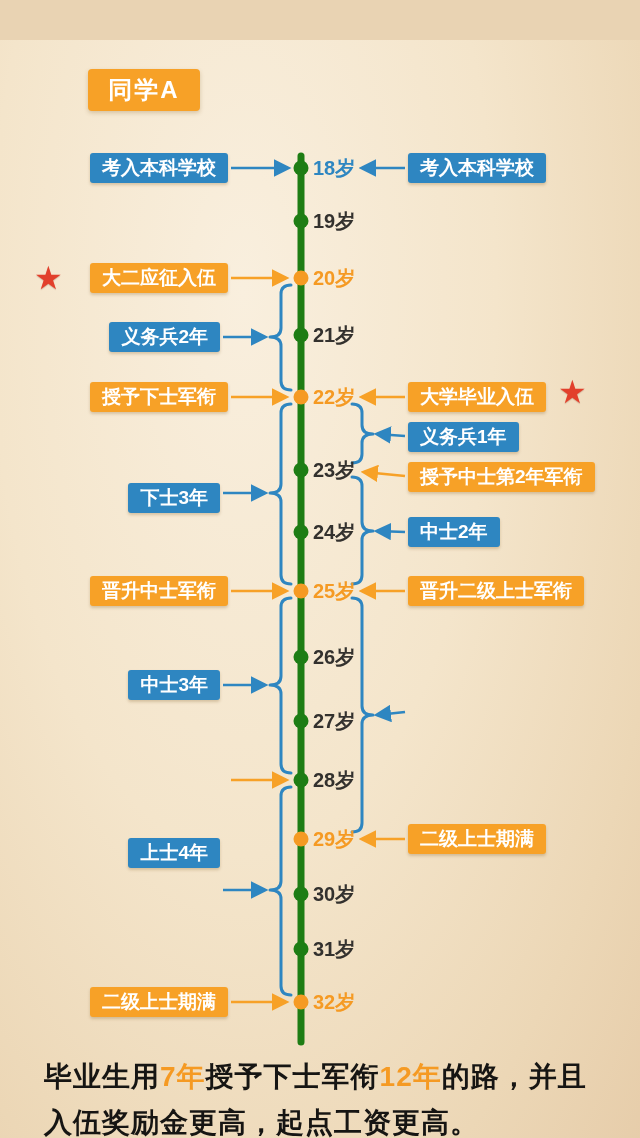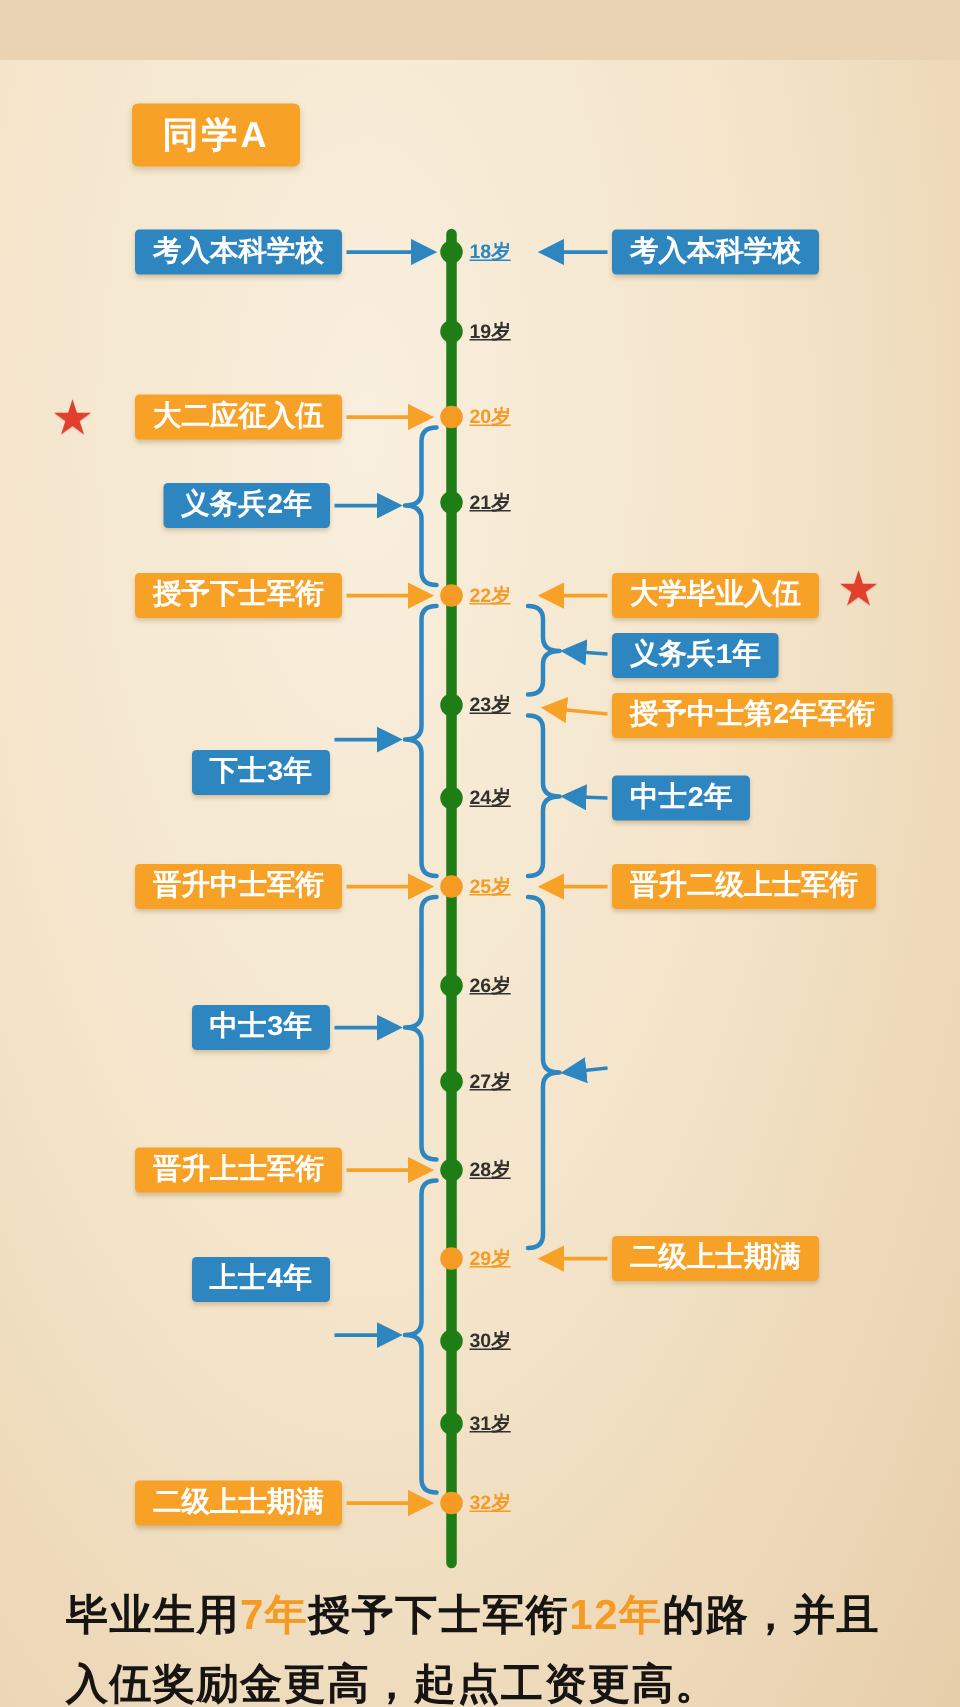--- a/index.html
+++ b/index.html
@@ -35,32 +35,30 @@
   .box {
     position: absolute;
     padding: 4px 12px;
     font-size: 19px;
     font-weight: bold;
     line-height: 22px;
     color: #ffffff;
     border-radius: 3px;
     white-space: nowrap;
     box-shadow: 0 2px 3px rgba(120,80,20,0.25);
-    font-family: Liberation Mono, monospace;
   }
   .box.orange { background: #f7a127; padding-left: 12px; }
   .box.blue   { background: #2e86c1; }
 
   .age {
     position: absolute;
-    font-size: 13px;
+    font-size: 20px;
     font-weight: bold;
     line-height: 26px;
     white-space: nowrap;
-    text-decoration: underline;
   }
   .age.blue   { color: #2e86c1; }
   .age.orange { color: #f59a23; }
   .age.dark   { color: #33312e; }
 
   .star {
     position: absolute;
     font-size: 32px;
     line-height: 1;
     color: #e2402c;
@@ -159,24 +157,23 @@
   <div class="age dark" style="left:313px; top:727px;">28岁</div>
   <div class="age orange" style="left:313px; top:786px;">29岁</div>
   <div class="age dark" style="left:313px; top:841px;">30岁</div>
   <div class="age dark" style="left:313px; top:896px;">31岁</div>
   <div class="age orange" style="left:313px; top:949px;">32岁</div>
 
   <div class="box blue" style="right:412px; top:113px;">考入本科学校</div>
   <div class="box orange" style="right:412px; top:223px;">大二应征入伍</div>
   <div class="box blue" style="right:420px; top:282px;">义务兵2年</div>
   <div class="box orange" style="right:412px; top:342px;">授予下士军衔</div>
-  <div class="box blue" style="right:420px; top:460px;text-align:right;">下士3年</div>
+  <div class="box blue" style="right:420px; top:443px;text-align:right;">下士3年</div>
   <div class="box orange" style="right:412px; top:536px;">晋升中士军衔</div>
   <div class="box blue" style="right:420px; top:630px;">中士3年</div>
-  <div class="box orange" style="right:412px; top:725px;">晋升上士军衔</div>
   <div class="box blue" style="right:420px; top:798px;">上士4年</div>
   <div class="box orange" style="right:412px; top:947px;">二级上士期满</div>
 
   <div class="box blue" style="left:408px; top:113px;">考入本科学校</div>
   <div class="box orange" style="left:408px; top:342px;">大学毕业入伍</div>
   <div class="box blue" style="left:408px; top:382px;">义务兵1年</div>
   <div class="box orange" style="left:408px; top:422px;">授予中士第2年军衔</div>
   <div class="box blue" style="left:408px; top:477px;">中士2年</div>
   <div class="box orange" style="left:408px; top:536px;">晋升二级上士军衔</div>
   <div class="box orange" style="left:408px; top:784px;">二级上士期满</div>

